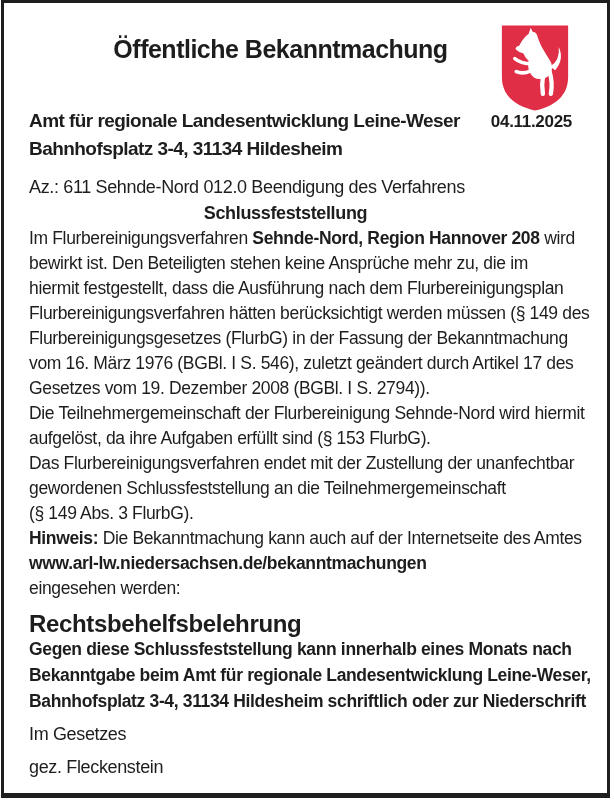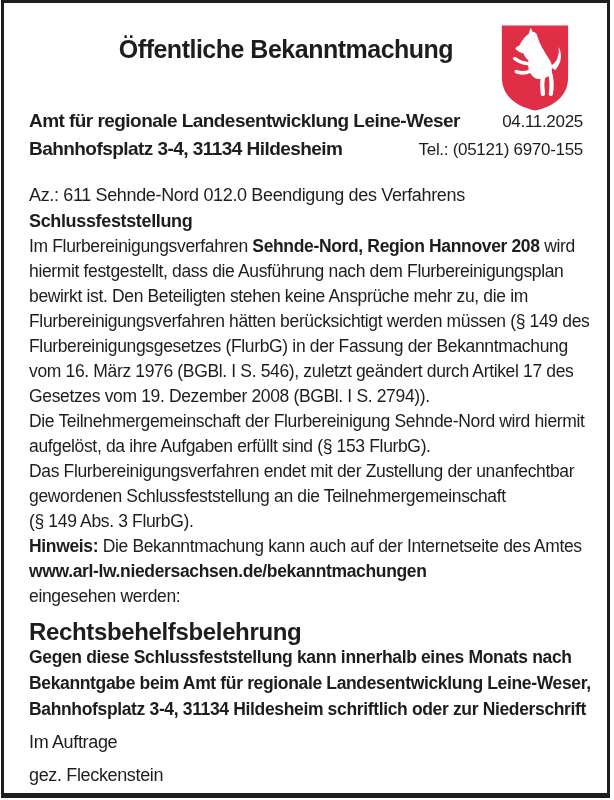--- a/index.html
+++ b/index.html
@@ -13,21 +13,21 @@
   .sheet { position: relative; width: 614px; height: 800px; background: #fff; overflow: hidden; }
   .frame {
     position: absolute; left: 1px; top: 0; right: 4px; bottom: 2px;
     border: 3px solid #1e1e1e;
     border-bottom-width: 5px;
     box-sizing: border-box;
     background: #fff;
   }
   .content {
     position: absolute; left: 0; top: 0; right: 0; bottom: 0;
-    padding: 27px 24px 0 25px;
+    padding: 27px 35px 0 25px;
     box-sizing: border-box;
     letter-spacing: -0.35px;
   }
   .doc-title {
     text-align: center;
     font-size: 25px; font-weight: bold;
     letter-spacing: -0.5px;
     margin: 3px 40px 0 0;
     height: 32px; line-height: 32px;
   }
@@ -37,26 +37,26 @@
     width: 72px; height: 96px;
   }
   .crest svg { width: 100%; height: 100%; display: block; }
   
   .hdr { margin-top: 42px; }
   .hdr-row {
     display: flex; justify-content: space-between; align-items: baseline;
     line-height: 28px; height: 28px; gap: 6px;
   }
   .hdr-office { font-size: 19px; font-weight: bold; letter-spacing: -0.55px; }
-  .hdr-right { font-size: 17px; font-weight: normal; letter-spacing: -0.3px; }
+  .hdr-right { font-size: 17px; font-weight: bold; letter-spacing: -0.3px; }
   
-  .ref-line { margin-top: 20px; font-size: 18px; line-height: 25px; }
+  .ref-line { margin-top: 12px; font-size: 18px; line-height: 25px; }
   
   .main-heading {
-    font-size: 18px; font-weight: bold;
+    text-align: center; font-size: 18px; font-weight: bold;
     line-height: 25px; margin: 1px 30px 0 0;
   }
   
   .body-block { font-size: 17.5px; line-height: 25px; }
   .body-block .tline { white-space: nowrap; }
   .appeal-heading {
     font-size: 24px; font-weight: bold; line-height: 25px; margin-top: 10px;
   }
   .appeal-block { font-size: 17.5px; line-height: 26px; font-weight: bold; }
   .appeal-block .tline { white-space: nowrap; }
@@ -87,32 +87,31 @@
         </svg>
       </div>
 
       <div class="hdr">
         <div class="hdr-row">
           <span class="hdr-office">Amt für regionale Landesentwicklung Leine-Weser</span>
           <span class="hdr-right">04.11.2025</span>
         </div>
         <div class="hdr-row">
           <span class="hdr-office">Bahnhofsplatz 3-4, 31134 Hildesheim</span>
-          <span class="hdr-right">Tel.: (05121) 6970-155</span>
         </div>
       </div>
 
       <div class="ref-line">Az.: 611 Sehnde-Nord 012.0 Beendigung des Verfahrens</div>
 
       <div class="main-heading">Schlussfeststellung</div>
 
       <div class="body-block">
           <div class="tline"><span>Im Flurbereinigungsverfahren </span><b>Sehnde-Nord, Region Hannover 208</b><span> wird</span></div>
+          <div class="tline"><span>bewirkt ist. Den Beteiligten stehen keine Ansprüche mehr zu, die im</span></div>
           <div class="tline"><span>hiermit festgestellt, dass die Ausführung nach dem Flurbereinigungsplan</span></div>
-          <div class="tline"><span>bewirkt ist. Den Beteiligten stehen keine Ansprüche mehr zu, die im</span></div>
           <div class="tline"><span>Flurbereinigungsverfahren hätten berücksichtigt werden müssen (§ 149 des</span></div>
           <div class="tline"><span>Flurbereinigungsgesetzes (FlurbG) in der Fassung der Bekanntmachung</span></div>
           <div class="tline"><span>vom 16. März 1976 (BGBl. I S. 546), zuletzt geändert durch Artikel 17 des</span></div>
           <div class="tline"><span>Gesetzes vom 19. Dezember 2008 (BGBl. I S. 2794)).</span></div>
           <div class="tline"><span>Die Teilnehmergemeinschaft der Flurbereinigung Sehnde-Nord wird hiermit</span></div>
           <div class="tline"><span>aufgelöst, da ihre Aufgaben erfüllt sind (§ 153 FlurbG).</span></div>
           <div class="tline"><span>Das Flurbereinigungsverfahren endet mit der Zustellung der unanfechtbar</span></div>
           <div class="tline"><span>gewordenen Schlussfeststellung an die Teilnehmergemeinschaft</span></div>
           <div class="tline"><span>(§ 149 Abs. 3 FlurbG).</span></div>
           <div class="tline"><b>Hinweis:</b><span> Die Bekanntmachung kann auch auf der Internetseite des Amtes</span></div>
@@ -121,18 +120,18 @@
         </div>
 
       <div class="appeal-heading">Rechtsbehelfsbelehrung</div>
 
       <div class="appeal-block">
           <div class="tline"><span>Gegen diese Schlussfeststellung kann innerhalb eines Monats nach</span></div>
           <div class="tline"><span>Bekanntgabe beim Amt für regionale Landesentwicklung Leine-Weser,</span></div>
           <div class="tline"><span>Bahnhofsplatz 3-4, 31134 Hildesheim schriftlich oder zur Niederschrift</span></div>
         </div>
 
-      <div class="closing-line">Im Auftrage</div>
+      <div class="closing-line">Im Gesetzes</div>
       <div class="closing-line">gez. Fleckenstein</div>
 
     </div>
   </div>
 </div>
 
 </body></html>

